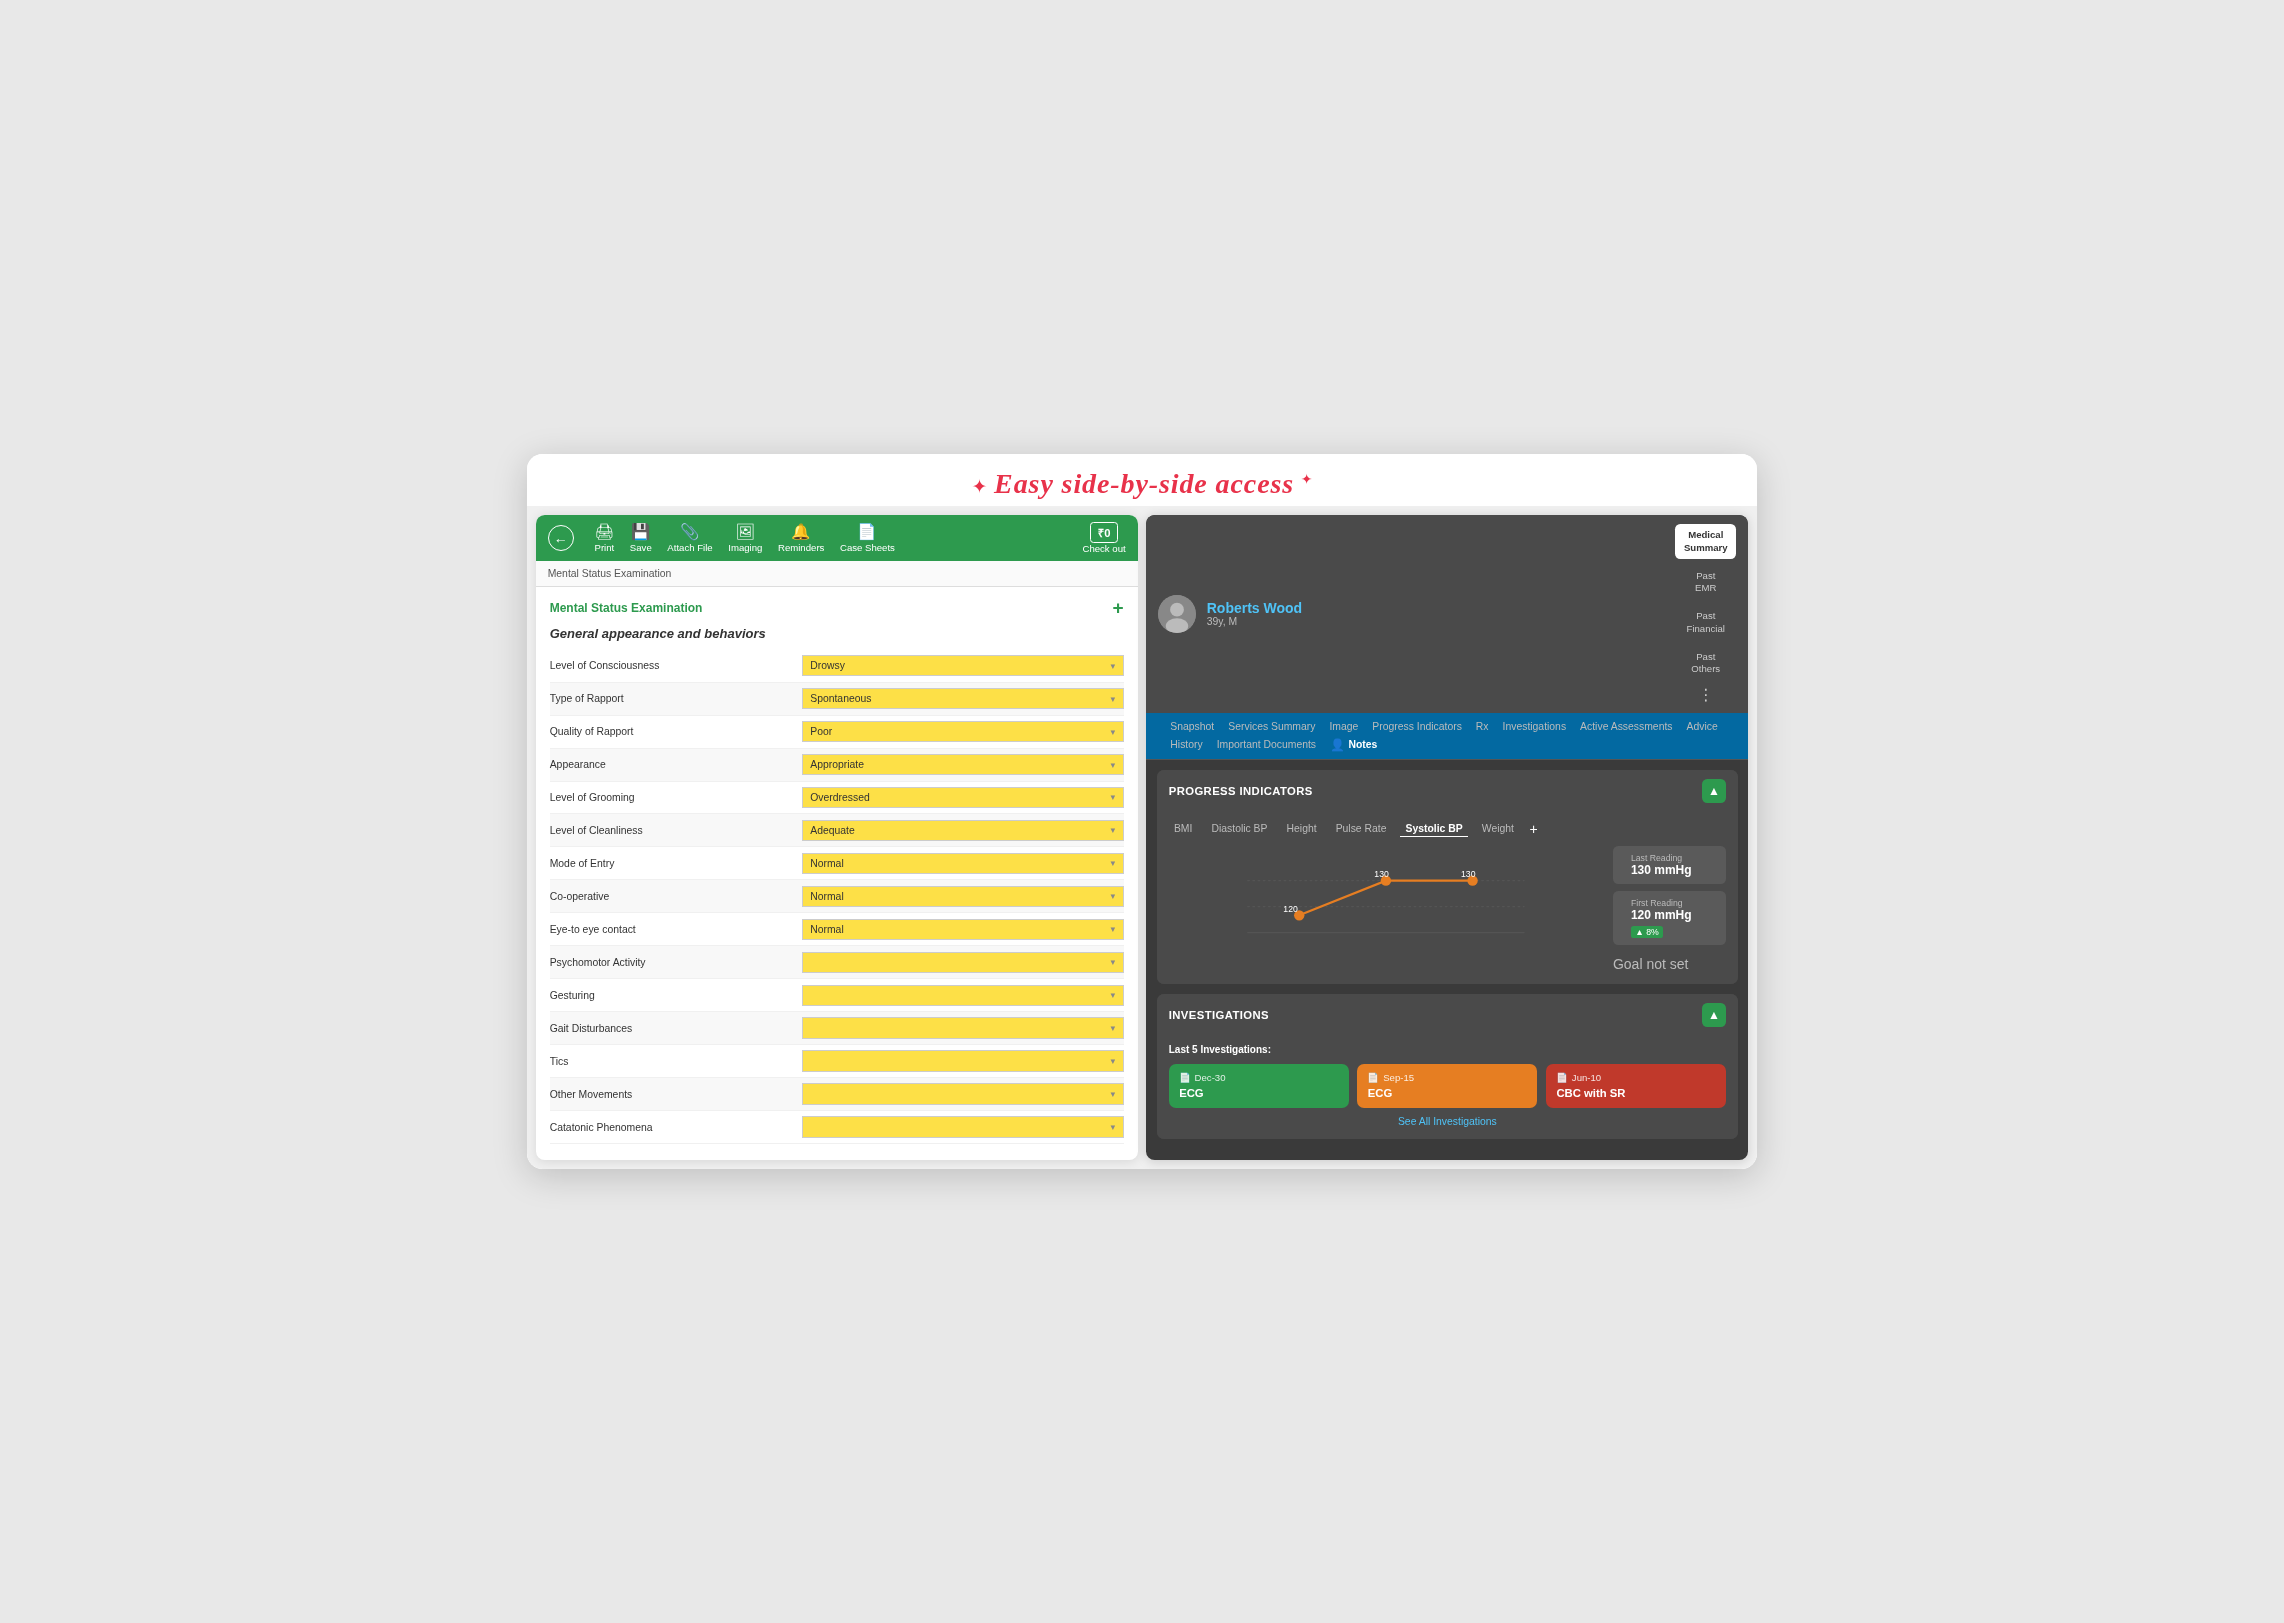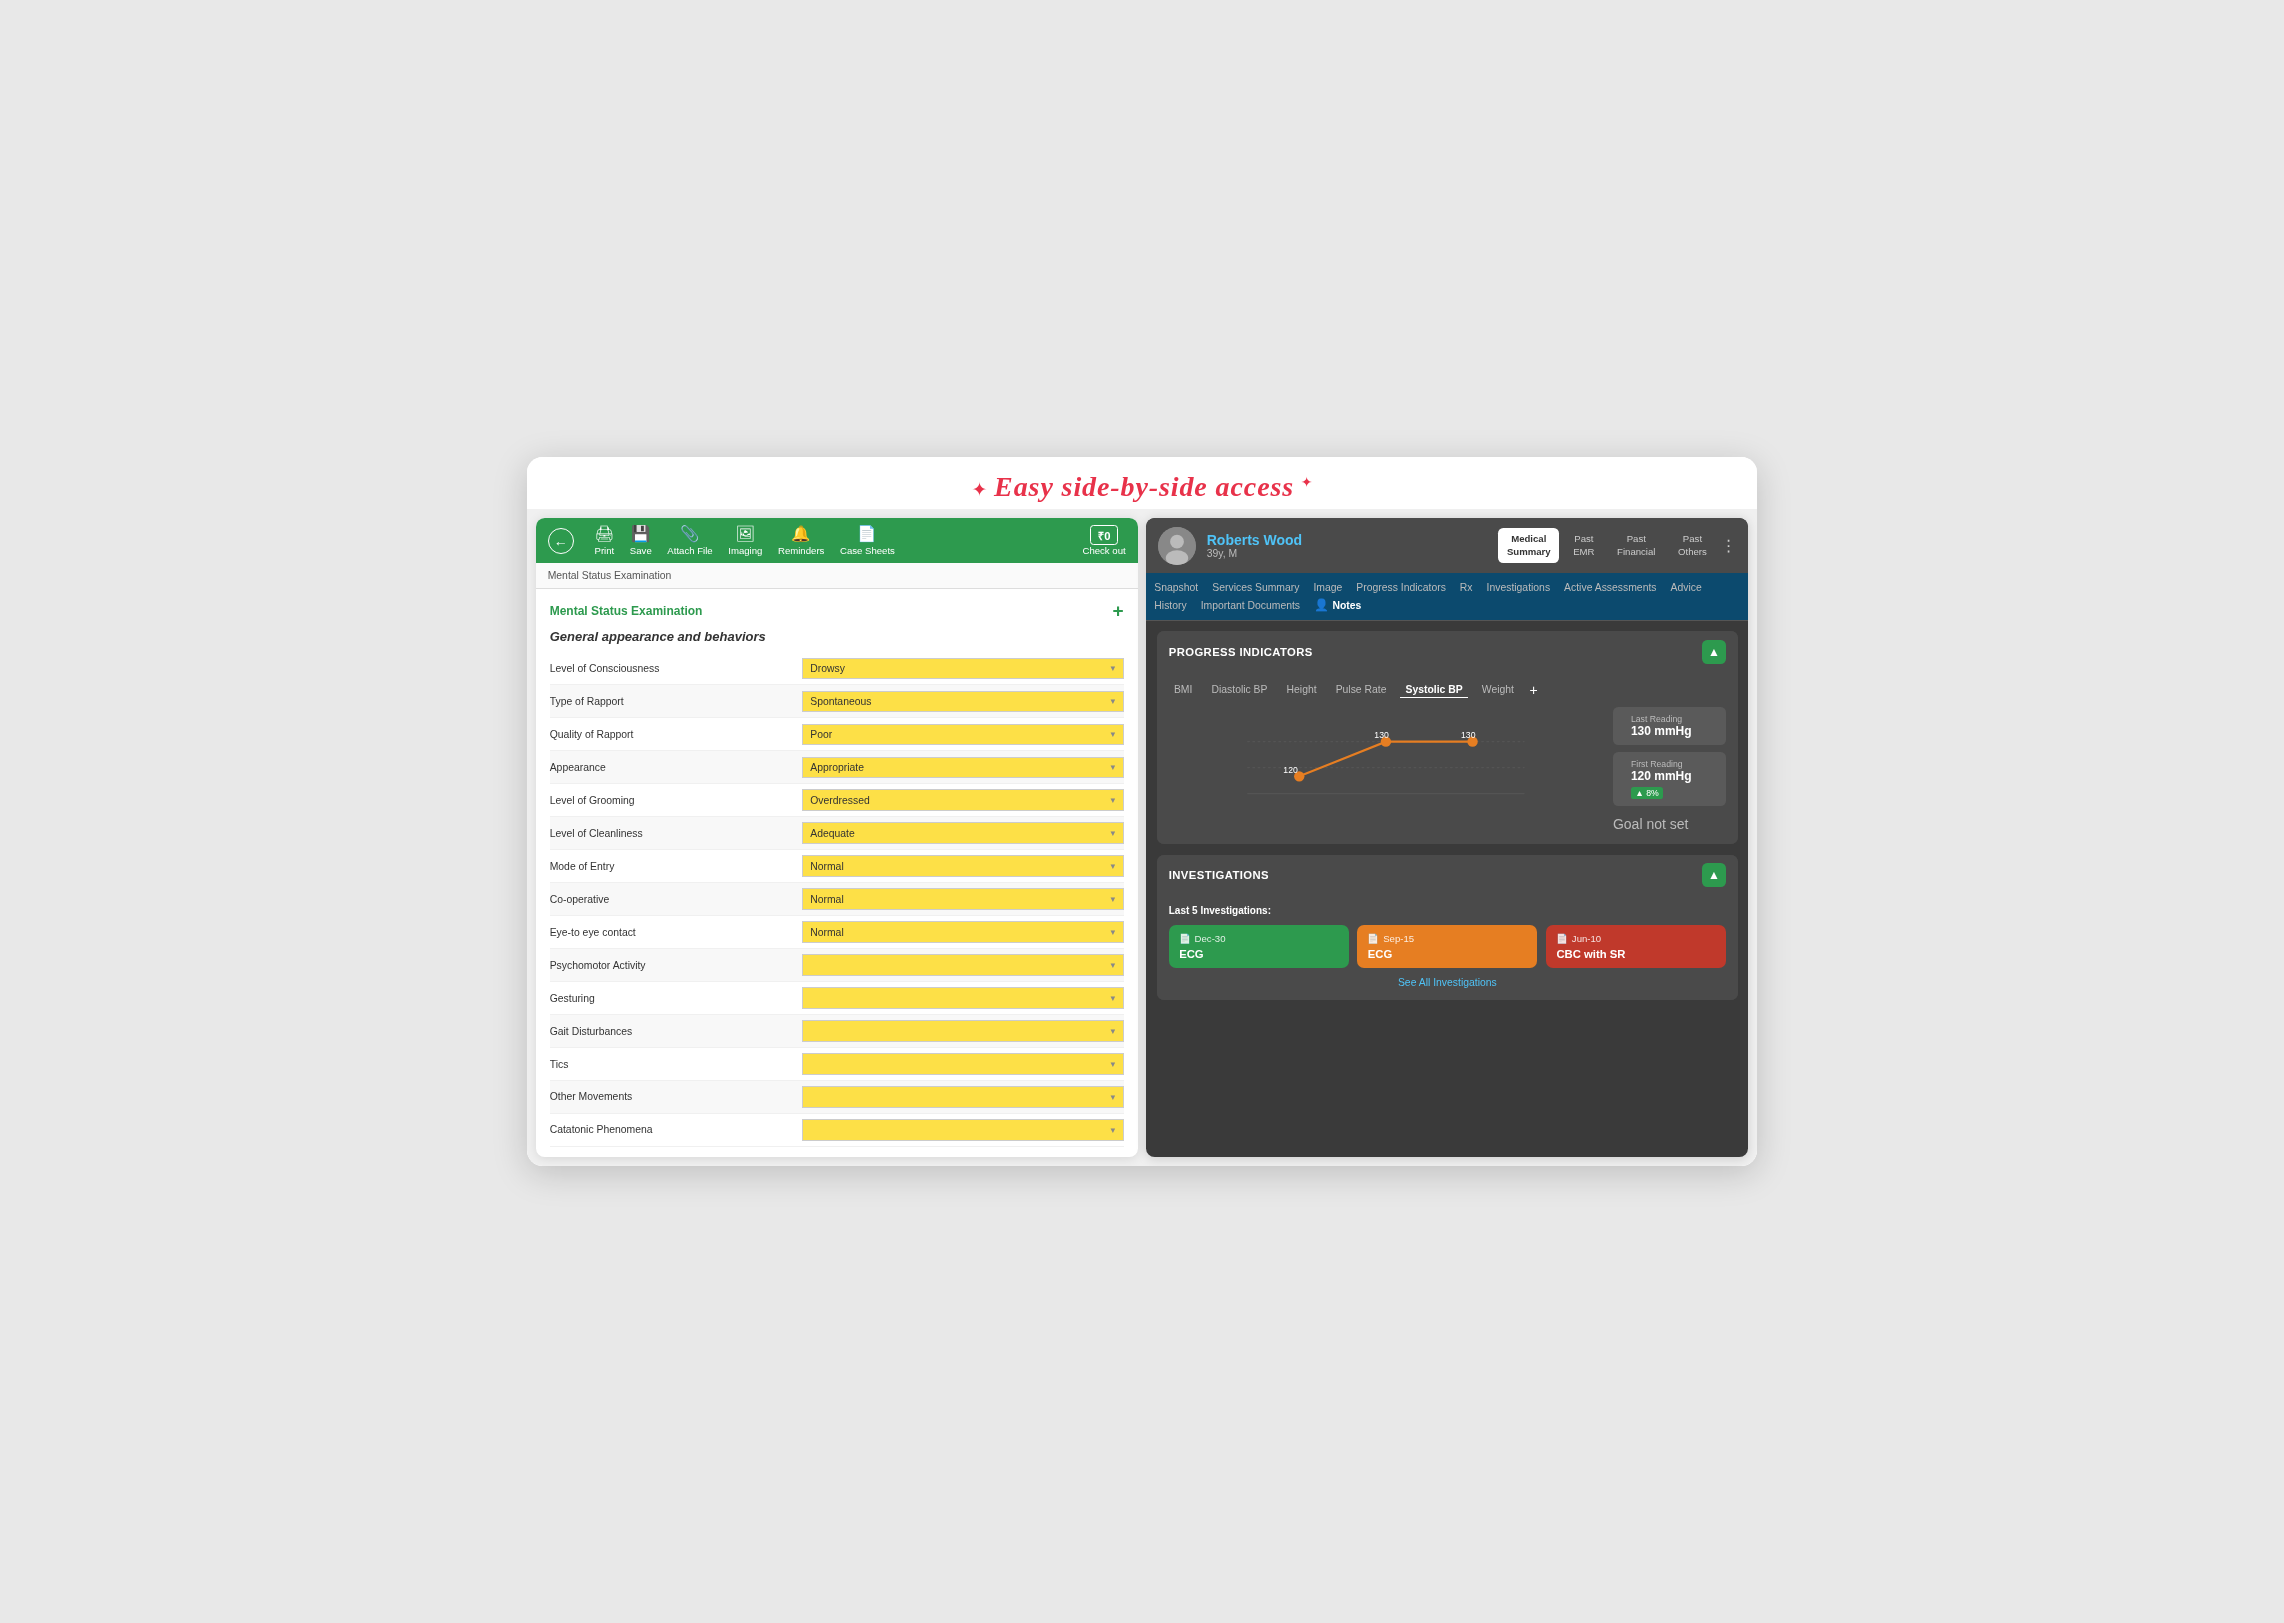--- a/index.html
+++ b/index.html
@@ -212,20 +212,21 @@
     }
     .patient-age {
       color: #bbb;
       font-size: 10.4px;
     }
     .patient-tabs {
       display: flex;
       gap: 5.2px;
       margin-left: auto;
       align-items: center;
+      flex-direction: column;
     }
     .ptab {
       padding: 5.2px 8.7px;
       border-radius: 5.2px;
       font-size: 9.6px;
       color: #ccc;
       cursor: pointer;
       text-align: center;
       line-height: 1.3;
     }
@@ -233,22 +234,22 @@
       background: white;
       color: #333;
       font-weight: bold;
     }
     .ptab-dots {
       color: #ccc;
       font-size: 15.6px;
       cursor: pointer;
     }
     .right-nav {
-      background: #0c4a6e;
-      padding: 7px 8px;
+      background: #0369a1;
+      padding: 7px 24px;
       border-bottom: 0.9px solid #555;
     }
     .right-nav-links {
       display: flex;
       flex-wrap: wrap;
       gap: 3.5px 14px;
       font-size: 10.4px;
     }
     .nav-link {
       color: #bbb;

